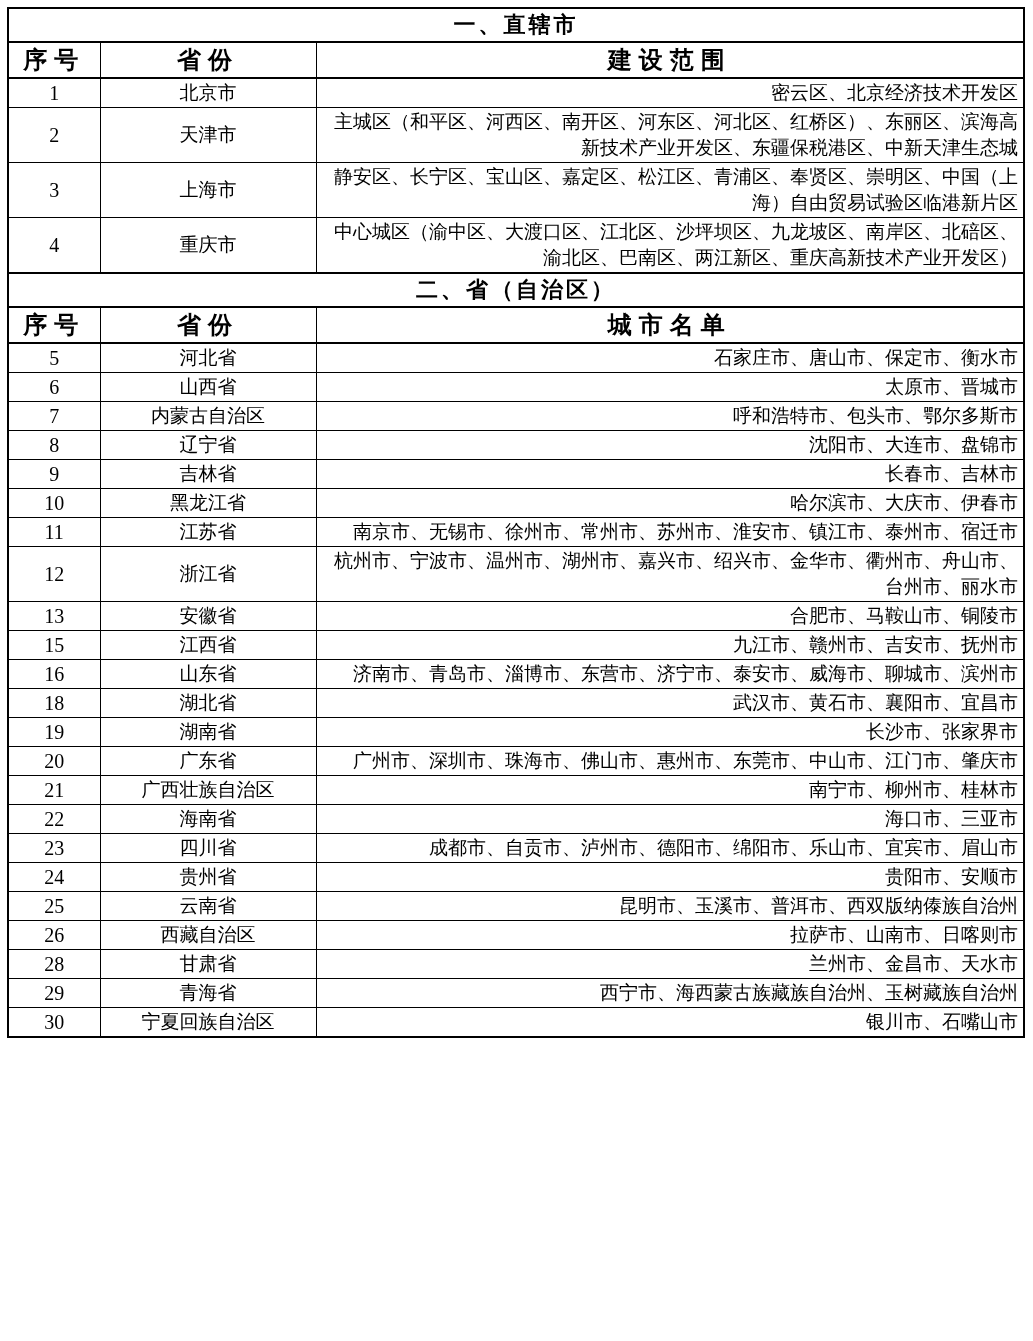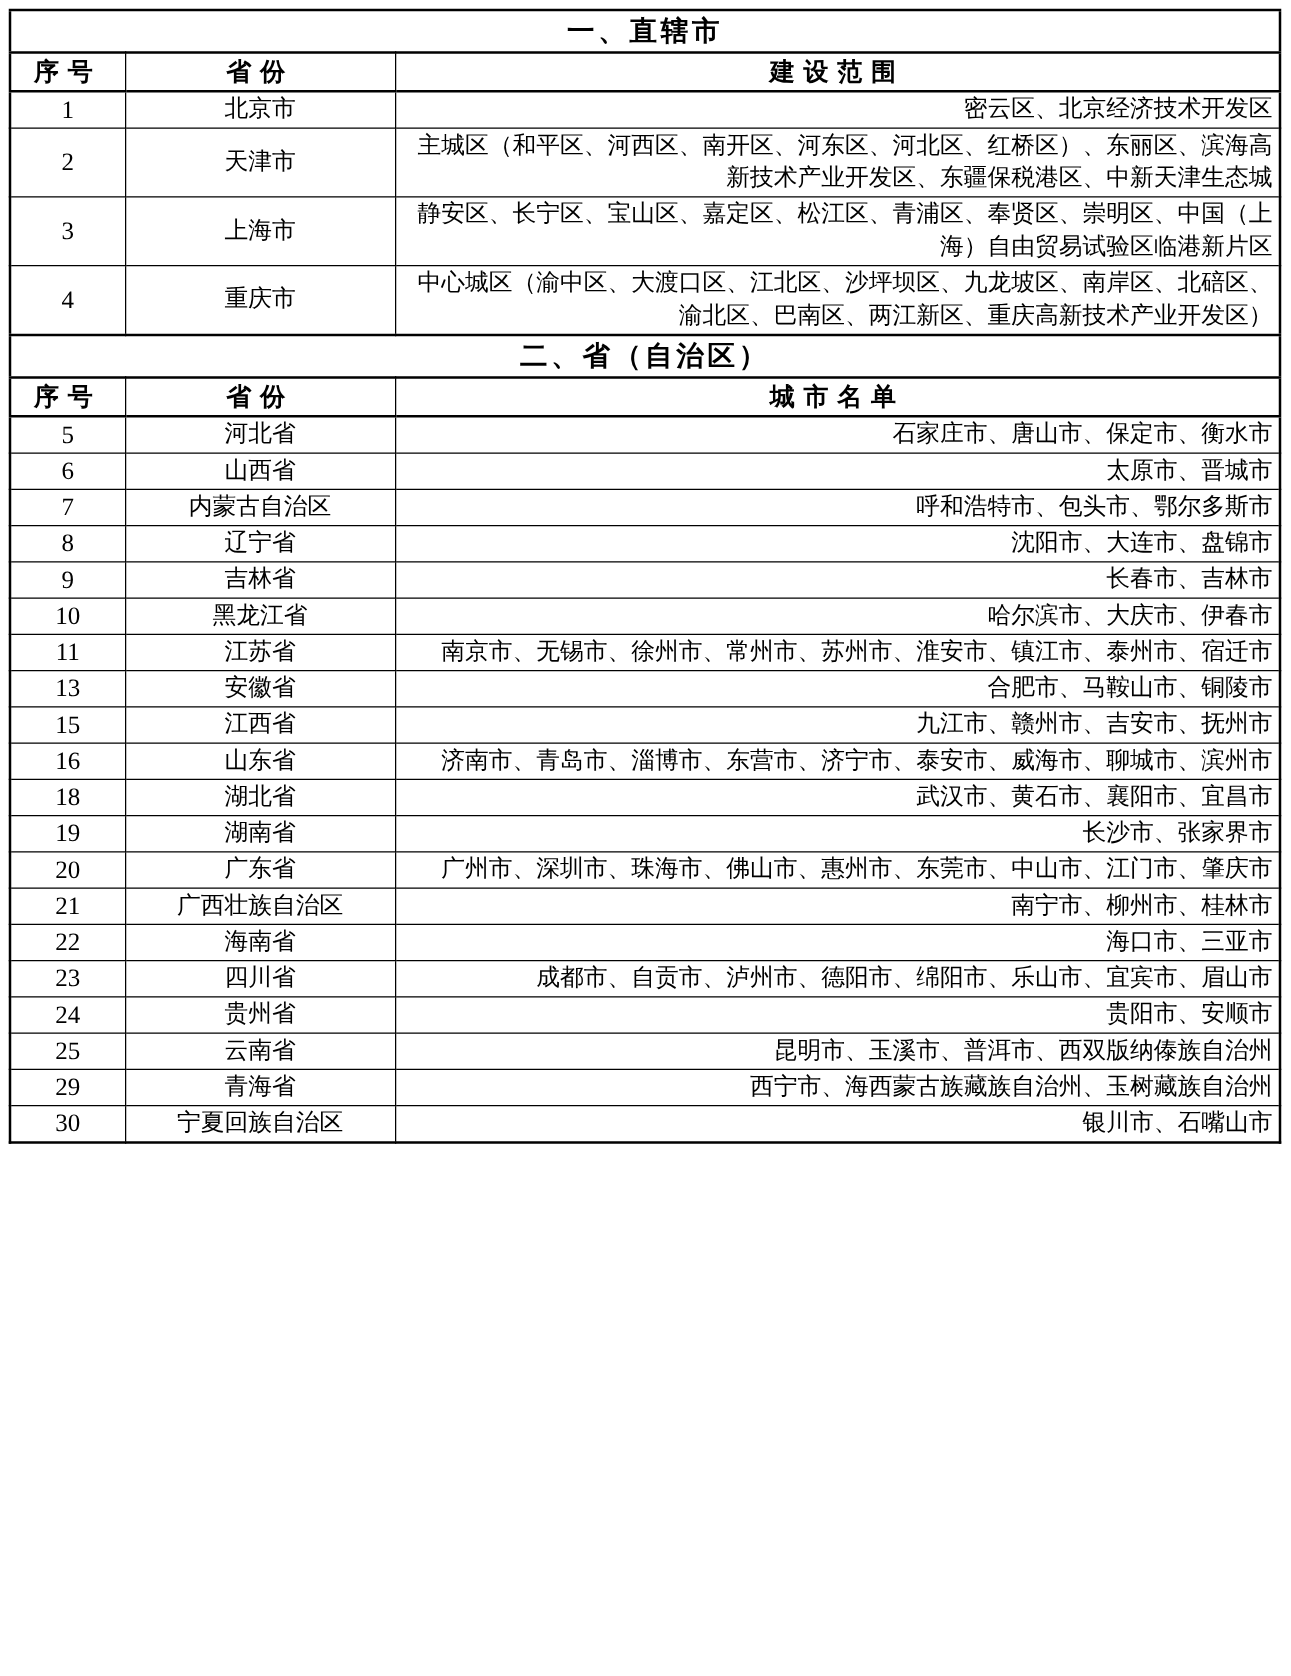--- a/index.html
+++ b/index.html
@@ -34,21 +34,21 @@
     font-weight: bold;
     font-size: 22px;
     letter-spacing: 3px;
     border-top: 2px solid #000000;
     border-bottom: 2px solid #000000;
   }
   tr.header-row th {
     height: 30px;
     text-align: center;
     font-weight: bold;
-    font-size: 20px;
+    font-size: 24px;
     letter-spacing: 7px;
     border-bottom: 2px solid #000000;
     padding: 1px 2px;
   }
   tr.data-row td {
     font-size: 19px;
     line-height: 26px;
     padding: 1px 3px;
     height: 28px;
   }
@@ -142,20 +142,25 @@
           <td class="c0">10</td>
           <td class="c1">黑龙江省</td>
           <td class="c2">哈尔滨市、大庆市、伊春市</td>
         </tr>
         <tr class="data-row">
           <td class="c0">11</td>
           <td class="c1">江苏省</td>
           <td class="c2">南京市、无锡市、徐州市、常州市、苏州市、淮安市、镇江市、泰州市、宿迁市</td>
         </tr>
         <tr class="data-row">
+          <td class="c0">12</td>
+          <td class="c1">浙江省</td>
+          <td class="c2">杭州市、宁波市、温州市、湖州市、嘉兴市、绍兴市、金华市、衢州市、舟山市、台州市、丽水市</td>
+        </tr>
+        <tr class="data-row">
           <td class="c0">13</td>
           <td class="c1">安徽省</td>
           <td class="c2">合肥市、马鞍山市、铜陵市</td>
         </tr>
         <tr class="data-row">
           <td class="c0">15</td>
           <td class="c1">江西省</td>
           <td class="c2">九江市、赣州市、吉安市、抚州市</td>
         </tr>
         <tr class="data-row">
@@ -195,20 +200,30 @@
         </tr>
         <tr class="data-row">
           <td class="c0">24</td>
           <td class="c1">贵州省</td>
           <td class="c2">贵阳市、安顺市</td>
         </tr>
         <tr class="data-row">
           <td class="c0">25</td>
           <td class="c1">云南省</td>
           <td class="c2">昆明市、玉溪市、普洱市、西双版纳傣族自治州</td>
+        </tr>
+        <tr class="data-row">
+          <td class="c0">26</td>
+          <td class="c1">西藏自治区</td>
+          <td class="c2">拉萨市、山南市、日喀则市</td>
+        </tr>
+        <tr class="data-row">
+          <td class="c0">28</td>
+          <td class="c1">甘肃省</td>
+          <td class="c2">兰州市、金昌市、天水市</td>
         </tr>
         <tr class="data-row">
           <td class="c0">29</td>
           <td class="c1">青海省</td>
           <td class="c2">西宁市、海西蒙古族藏族自治州、玉树藏族自治州</td>
         </tr>
         <tr class="data-row">
           <td class="c0">30</td>
           <td class="c1">宁夏回族自治区</td>
           <td class="c2">银川市、石嘴山市</td>

